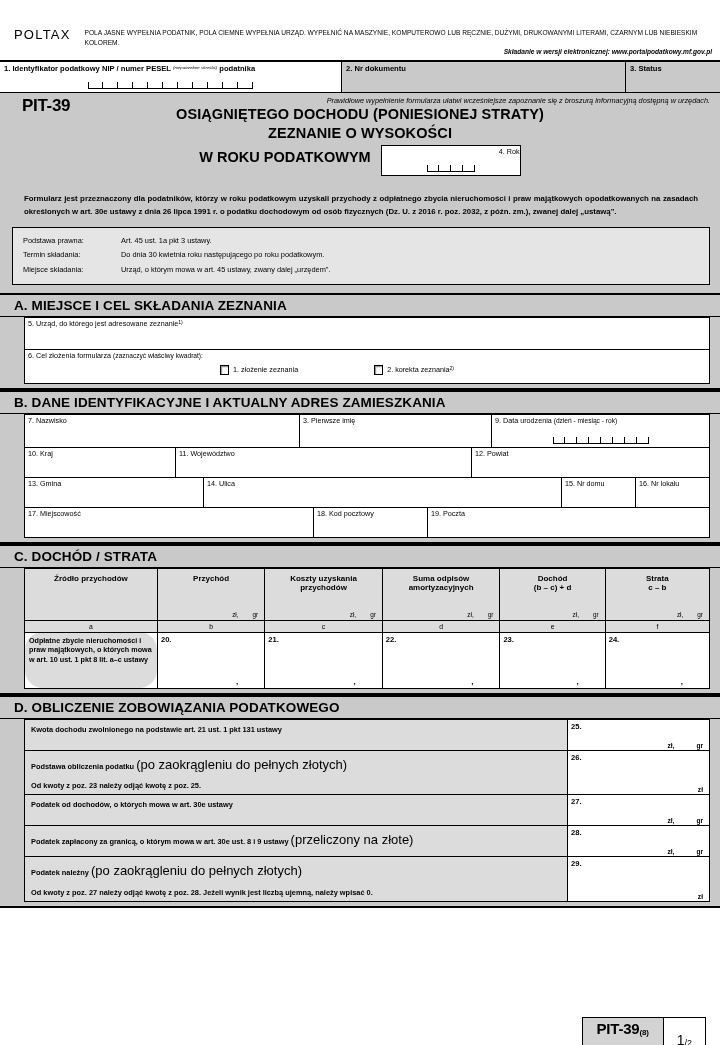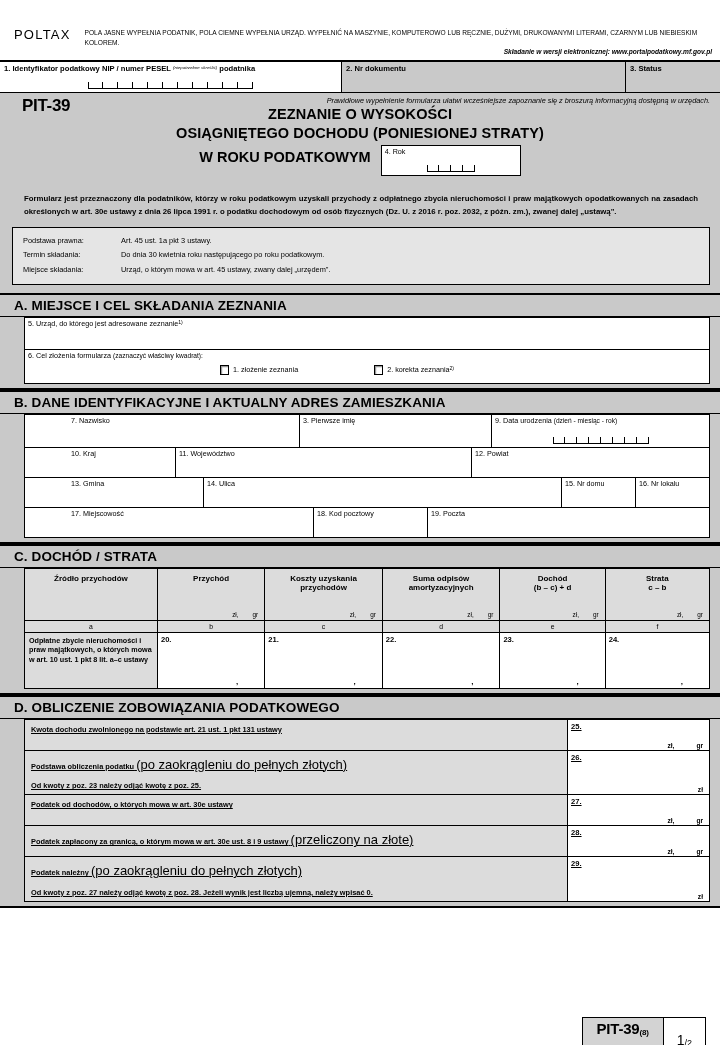--- a/index.html
+++ b/index.html
@@ -41,21 +41,21 @@
   .comb.short i { width:12px; }
 
   
   .greyblock { background:#c9c9c9; padding:0; }
   .brochure { font-size:7.3px; font-style:italic; text-align:right;
               padding:3px 10px 0 0; }
   .titlewrap { position:relative; padding:0 0 10px 0; }
   .pitcode { position:absolute; left:22px; top:-9px; font-size:17px; font-weight:bold; letter-spacing:-0.3px;}
   .bigtitle { text-align:center; padding-left:0; }
   .bigtitle div { font-size:14.5px; font-weight:bold; line-height:1.35; letter-spacing:.1px; }
-  .yearrow { display:flex; justify-content:center; align-items:flex-start; margin-top:1px; }
+  .yearrow { display:flex; justify-content:center; align-items:flex-start; margin-top:1px;text-align:right; }
   .yeartext { font-size:14.5px; font-weight:bold; padding-top:4px; padding-right:10px; }
   .yearbox { width:140px; height:31px; background:#fff; border:1.2px solid #000;
              position:relative; }
   .yearbox .n { font-size:7px; padding:1px 0 0 3px; }
 
   .desc { font-size:7.8px; line-height:1.75; text-align:justify;
           padding:6px 22px 8px 24px; font-weight:bold; }
 
   
   .legal { border:1.2px solid #000; background:#e5e5e5; margin:0 10px 0 12px;
@@ -70,48 +70,48 @@
   .secwrap { background:#c9c9c9; border-bottom:2px solid #000; padding:0 10px 4px 24px; }
 
   
   .fbox { border:1.2px solid #000; background:#fff; position:relative; }
   .fbox .n { font-size:7.2px; padding:1px 0 0 3px; white-space:nowrap; }
   .fbox .sup { font-size:5.2px; vertical-align:0.4em; }
   .fbox .small { font-size:6.6px; font-weight:normal; }
 
   .rowline { display:flex; }
   .rowline .fbox { border-top:none; border-left:none; }
-  .rowline .fbox:first-child { border-left:1.2px solid #000;padding-left:43px; }
+  .rowline .fbox:first-child { border-left:1.2px solid #000; }
   .tbl { border-top:1.2px solid #000; }
 
   
   .cbrow { display:flex; align-items:center; padding-left:195px; margin-top:5px; }
   .cb { width:9px; height:10px; border:1.4px solid #000; background:#fff;
         display:inline-block; margin-right:4px; box-shadow:1.2px 1.2px 0 #999 inset; }
   .cbtxt { font-size:7.2px; margin-right:76px; white-space:nowrap; }
   .cbtxt .sup { font-size:5.2px; vertical-align:.4em; }
 
   
   .ctable { width:100%; border-collapse:collapse; background:#fff; }
   .ctable th, .ctable td { border:1.1px solid #000; vertical-align:top; }
   .ctable th { background:#dcdcdc; font-size:8px; font-weight:bold; text-align:center;
                padding:5px 2px 0 2px; height:52px; position:relative; }
   .ctable th .hd2 { font-weight:bold; }
   .ctable th .units { position:absolute; right:6px; bottom:2px; font-size:6.4px; font-weight:normal;}
   .ctable th .units b { font-weight:normal; margin-left:14px; }
   .ctable .letrow td { background:#dcdcdc; text-align:center; font-size:6.8px; height:11px;
                        padding:0; line-height:11px; }
   .ctable td.srccell { background:#dcdcdc; font-size:7.2px; font-weight:bold; line-height:1.32;
-                       padding:3px 3px 6px 4px; }
+                       padding:3px 3px 6px 4px;border-radius:18px; }
   .ctable td.amt { height:56px; position:relative; font-size:7.6px; font-weight:bold;
                    padding:2px 0 0 3px; }
   .ctable td.amt .comma { position:absolute; right:26px; bottom:2px; font-size:8px; }
 
   
-  .dtable { width:100%; border-collapse:collapse;text-decoration:underline; }
+  .dtable { width:100%; border-collapse:collapse; }
   .dtable td { border:1.1px solid #000; vertical-align:top; }
   .dtable td.desc1 { background:#dcdcdc; font-size:7.4px; font-weight:bold;
                      padding:4px 4px 3px 6px; line-height:1.5; }
   .dtable td.desc1 .sub { font-weight:normal; font-size:13px; }
   .dtable td.desc1 .note { display:block; font-weight:bold; margin-top:6px; }
   .dtable td.numcell { width:142px; background:#fff; position:relative;
                        font-size:7.6px; font-weight:bold; padding:2px 0 0 3px; }
   .dtable td.numcell .units { position:absolute; right:6px; bottom:1px;
                               font-size:6.6px; font-weight:bold; }
   .dtable td.numcell .units b { font-weight:bold; margin-left:22px; }
@@ -168,22 +168,22 @@
     <div class="idcell c3">
       <div class="lbl">3. Status</div>
     </div>
   </div>
 
   <div class="greyblock">
     <div class="brochure">Prawidłowe wypełnienie formularza ułatwi wcześniejsze zapoznanie się z broszurą informacyjną dostępną w urzędach.</div>
     <div class="titlewrap">
       <div class="pitcode">PIT-39</div>
       <div class="bigtitle">
+        <div>OSIĄGNIĘTEGO DOCHODU (PONIESIONEJ STRATY)</div>
         <div>ZEZNANIE O WYSOKOŚCI</div>
-        <div>OSIĄGNIĘTEGO DOCHODU (PONIESIONEJ STRATY)</div>
       </div>
       <div class="yearrow">
         <div class="yeartext">W ROKU PODATKOWYM</div>
         <div class="yearbox fbox">
           <div class="n">4. Rok</div>
           <div class="combfield">
             <span class="comb short">
                 <i></i>
                 <i></i>
                 <i></i>

